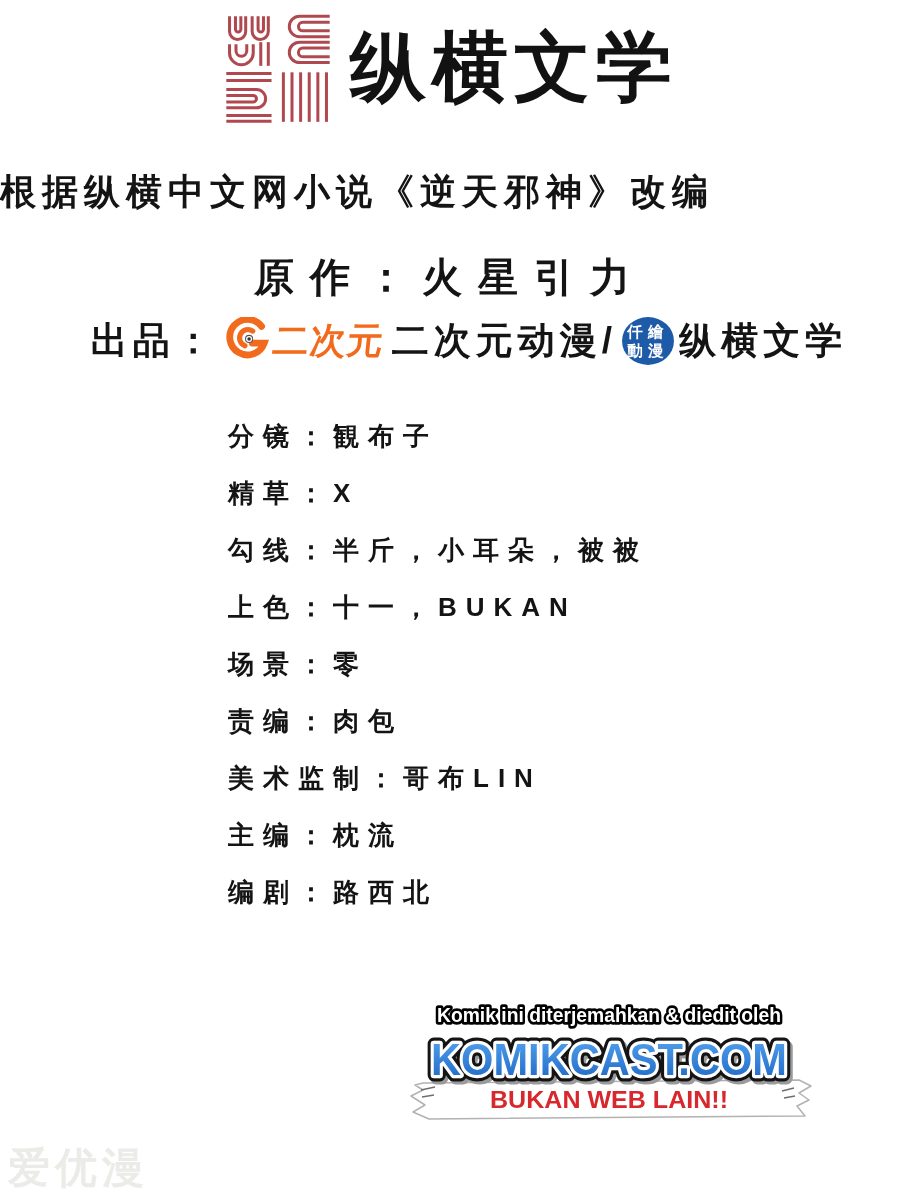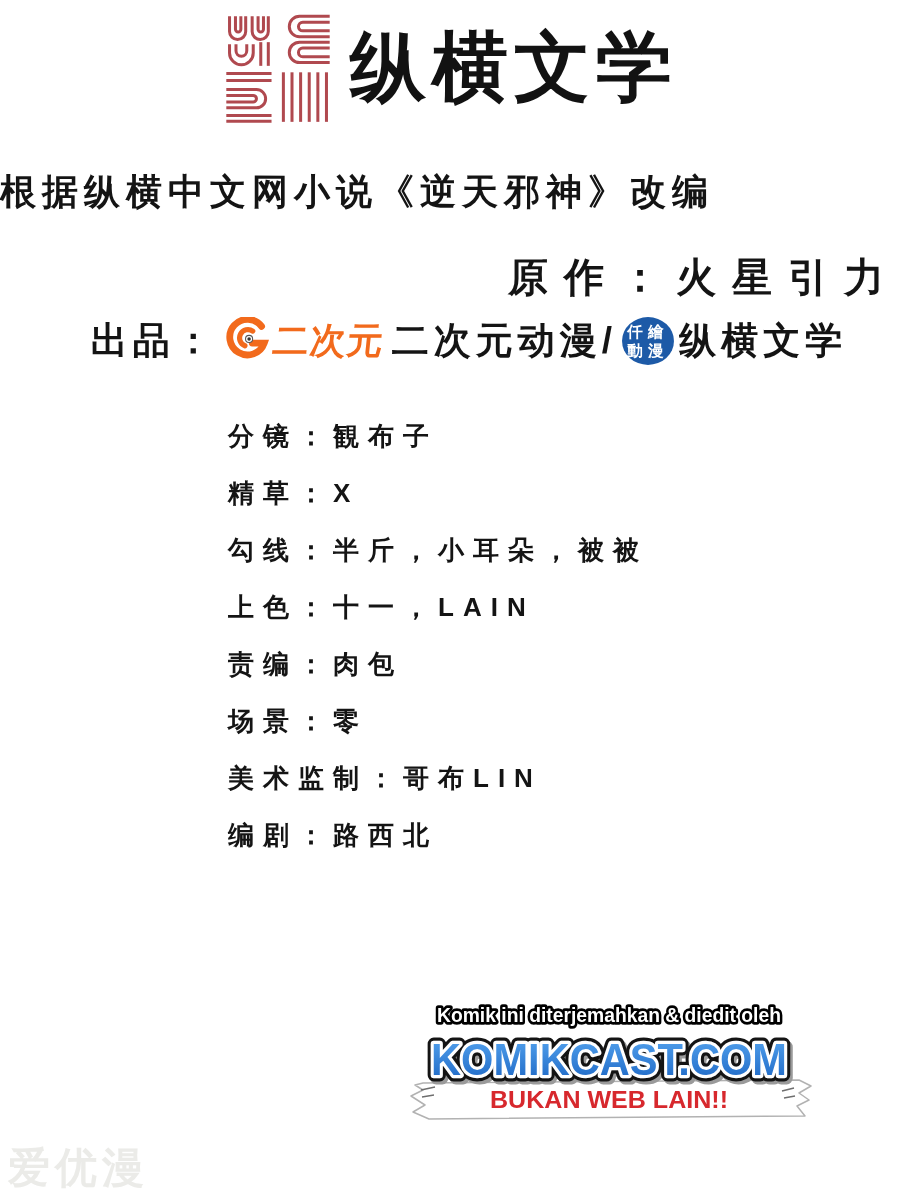--- a/index.html
+++ b/index.html
@@ -15,21 +15,21 @@
   .seal{width:112px;height:112px;flex:0 0 auto;}
   .site-title{
     font-size:76px;font-weight:bold;letter-spacing:6px;color:#121212;white-space:nowrap;
   }
   
   .adapt-line{
     position:absolute;top:168px;left:0;width:100%;text-align:left;
     font-size:36px;font-weight:bold;letter-spacing:6px;white-space:nowrap;
   }
   .original-line{
-    position:absolute;top:250px;left:0;width:100%;text-align:right;
+    position:absolute;top:250px;left:0;width:100%;text-align:center;
     font-size:40px;font-weight:bold;letter-spacing:16px;white-space:nowrap;
   }
   
   .produce-row{
     position:absolute;top:316px;left:0;width:100%;
     display:flex;justify-content:center;align-items:center;
     font-size:37px;font-weight:bold;letter-spacing:5px;white-space:nowrap;padding-left:19px;
   }
   .erciyuan-logo{width:48px;height:48px;margin:0 2px 0 6px;flex:0 0 auto;}
   .erciyuan-word{
@@ -113,24 +113,25 @@
       <text x="26" y="20.5" text-anchor="middle" font-size="15" font-weight="bold" fill="#ffffff">仟繪</text>
       <text x="26" y="38" text-anchor="middle" font-size="15" font-weight="bold" fill="#ffffff">動漫</text>
     </svg>
     <span>纵横文学</span>
   </div>
 
   <div class="credits">
     <div class="credit-row"><span>分镜：</span><span>観布子</span></div>
     <div class="credit-row"><span>精草：</span><span>X</span></div>
     <div class="credit-row"><span>勾线：</span><span>半斤，小耳朵，被被</span></div>
-    <div class="credit-row"><span>上色：</span><span>十一，LAIN</span></div>
+    <div class="credit-row"><span>上色：</span><span>十一，BUKAN</span></div>
+    <div class="credit-row"><span>场景：</span><span>零</span></div>
     <div class="credit-row"><span>责编：</span><span>肉包</span></div>
-    <div class="credit-row"><span>场景：</span><span>零</span></div>
     <div class="credit-row"><span>美术监制：</span><span>哥布LIN</span></div>
+    <div class="credit-row"><span>主编：</span><span>枕流</span></div>
     <div class="credit-row"><span>编剧：</span><span>路西北</span></div>
   </div>
 
   <svg class="komikcast" viewBox="0 0 412 130">
     <defs>
       <linearGradient id="kcgrad" x1="0" y1="0" x2="0" y2="1">
         <stop offset="0" stop-color="#55a4ef"></stop>
         <stop offset="1" stop-color="#1c66c4"></stop>
       </linearGradient>
     </defs>

